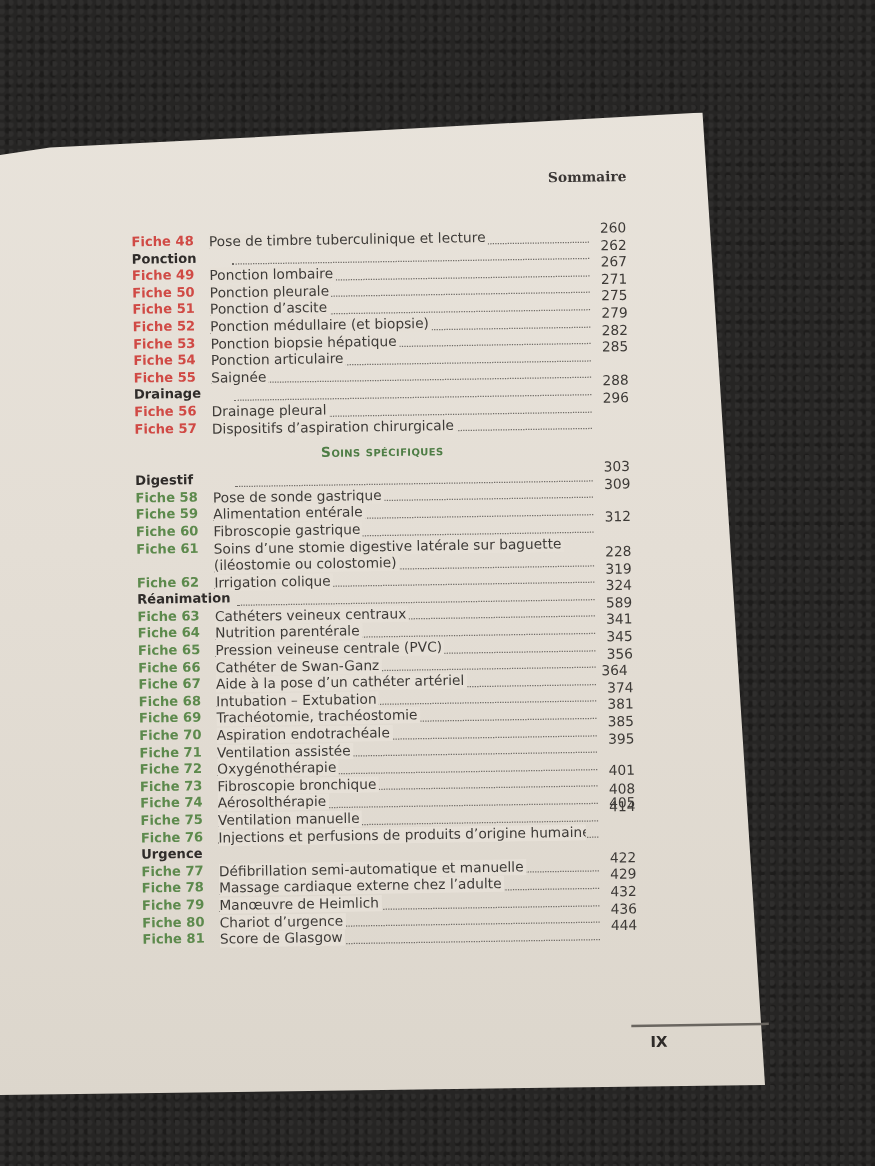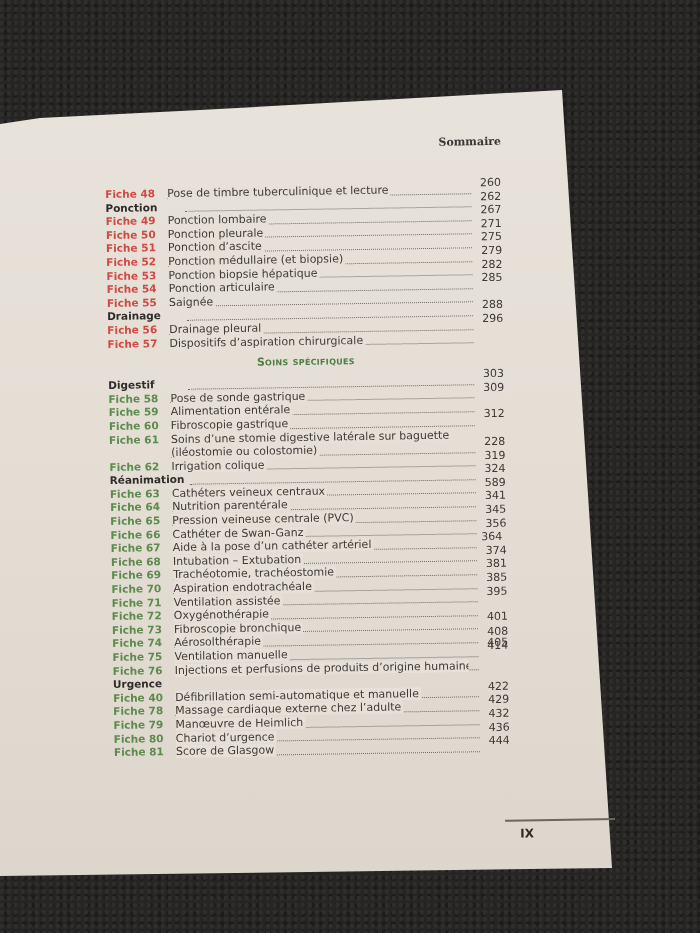--- a/index.html
+++ b/index.html
@@ -268,21 +268,21 @@
           <span class="fiche green">Fiche 76</span>
           <span class="dots"></span>
           <span class="title"><span class="t" style="background: linear-gradient(rgb(230, 224, 215), rgb(230, 224, 215));">Injections et perfusions de produits d’origine humaine</span></span>
           <span class="page-num" style="top: -6px;"></span>
         </div>
         <div class="row">
           <span class="group">Urgence</span>
           <span class="page-num" style="top: -6px;"></span>
         </div>
         <div class="row">
-          <span class="fiche green">Fiche 40</span>
+          <span class="fiche green">Fiche 77</span>
           <span class="dots"></span>
           <span class="title"><span class="t" style="background: linear-gradient(rgb(230, 224, 215), rgb(230, 224, 215));">Défibrillation semi-automatique et manuelle</span></span>
           <span class="page-num" style="top: -6px; text-align: right;">422</span>
         </div>
         <div class="row">
           <span class="fiche green">Fiche 78</span>
           <span class="dots"></span>
           <span class="title"><span class="t" style="background: linear-gradient(rgb(230, 224, 215), rgb(230, 224, 215));">Massage cardiaque externe chez l’adulte</span></span>
           <span class="page-num" style="top: -6px;">429</span>
         </div>

